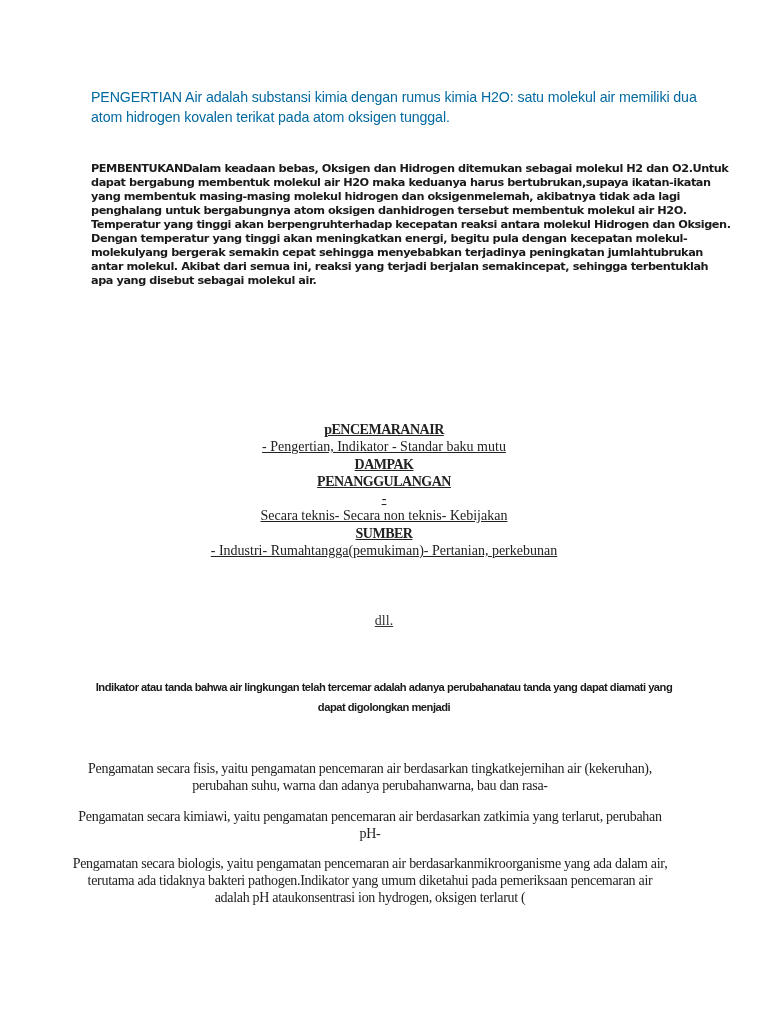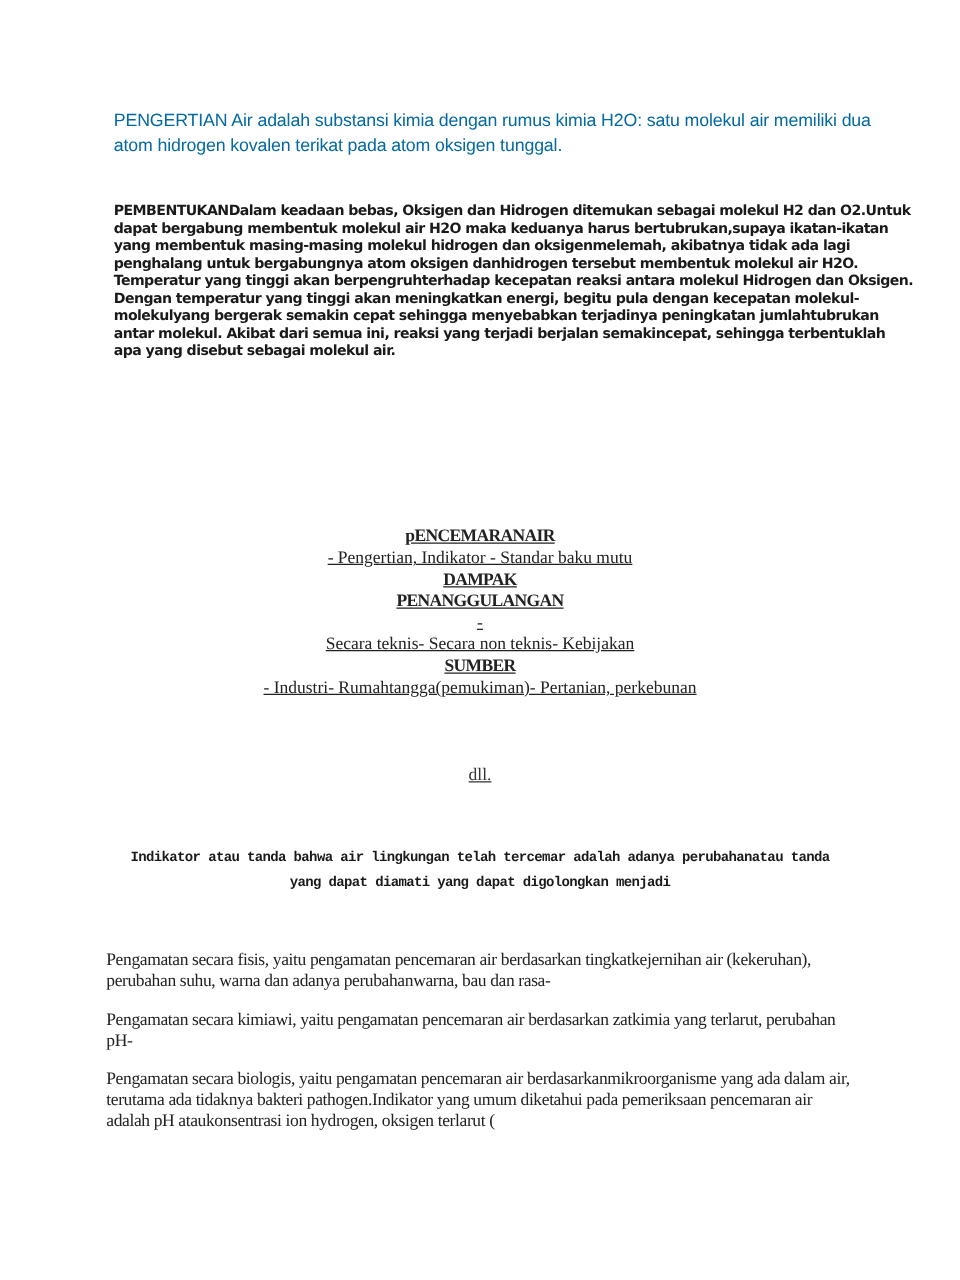--- a/index.html
+++ b/index.html
@@ -1,33 +1,33 @@
 <!DOCTYPE html>
 <html><head>
 <meta charset="utf-8">
 <style>
   html, body { margin: 0; padding: 0; background: #ffffff; }
   body { width: 768px; height: 1024px; position: relative; overflow: hidden; color: #1a1a1a; }
   .blk { position: absolute; margin: 0; }
   .sans { font-family: "Liberation Sans", sans-serif; }
   .serif { font-family: "Liberation Serif", serif; }
-  .dejavu { font-family: Liberation Mono, monospace; }
+  .dejavu { font-family: Liberation Sans, sans-serif; }
 
   #p-pengertian { left: 91px; top: 87px; width: 620px; font-size: 14.2px; line-height: 20px; color: #0369a1; letter-spacing: -0.1px; }
   #p-pembentukan { left: 91px; top: 162px; width: 640px; font-size: 11.3px; line-height: 14px; color: #1a1a1a; font-weight: bold; letter-spacing: -0.45px; font-family: "DejaVu Sans", sans-serif; }
 
   .center { left: 0; width: 768px; text-align: center; text-decoration: underline; }
   #outline { top: 421px; font-size: 14px; line-height: 17.3px; color: #222; }
   #outline .h { font-weight: bold; letter-spacing: -0.5px; }
 
   #dll { top: 613px; font-size: 14px; color: #333; }
 
   #indikator { top: 677px; left: 90px; width: 588px; text-align: center; font-size: 11.2px; line-height: 20px; font-weight: bold; letter-spacing: -0.5px; color: #1a1a1a; }
 
-  .obs { left: 85px; width: 598px; font-size: 14px; line-height: 17px; color: #222; letter-spacing: -0.3px; }
+  .obs { left: 71px; width: 598px; text-align: center; font-size: 14px; line-height: 17px; color: #222; letter-spacing: -0.3px; }
   #obs-fisis { top: 760px; }
   #obs-kimia { top: 808px; }
   #obs-bio { top: 855px; }
 </style>
 </head>
 <body>
 
 <p id="p-pengertian" class="blk sans">PENGERTIAN Air adalah substansi kimia dengan rumus kimia H2O: satu molekul air memiliki dua atom hidrogen kovalen terikat pada atom oksigen tunggal.</p>
 
 <p id="p-pembentukan" class="blk">PEMBENTUKANDalam keadaan bebas, Oksigen dan Hidrogen ditemukan sebagai molekul H2 dan O2.Untuk dapat bergabung membentuk molekul air H2O maka keduanya harus bertubrukan,supaya ikatan-ikatan yang membentuk masing-masing molekul hidrogen dan oksigenmelemah, akibatnya tidak ada lagi penghalang untuk bergabungnya atom oksigen danhidrogen tersebut membentuk molekul air H2O. Temperatur yang tinggi akan berpengruhterhadap kecepatan reaksi antara molekul Hidrogen dan Oksigen. Dengan temperatur yang tinggi akan meningkatkan energi, begitu pula dengan kecepatan molekul-molekulyang bergerak semakin cepat sehingga menyebabkan terjadinya peningkatan jumlahtubrukan antar molekul. Akibat dari semua ini, reaksi yang terjadi berjalan semakincepat, sehingga terbentuklah apa yang disebut sebagai molekul air.</p>

